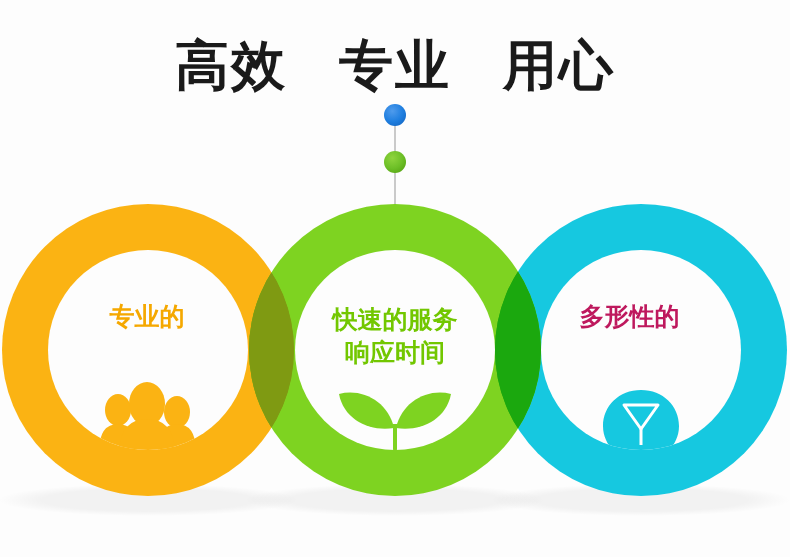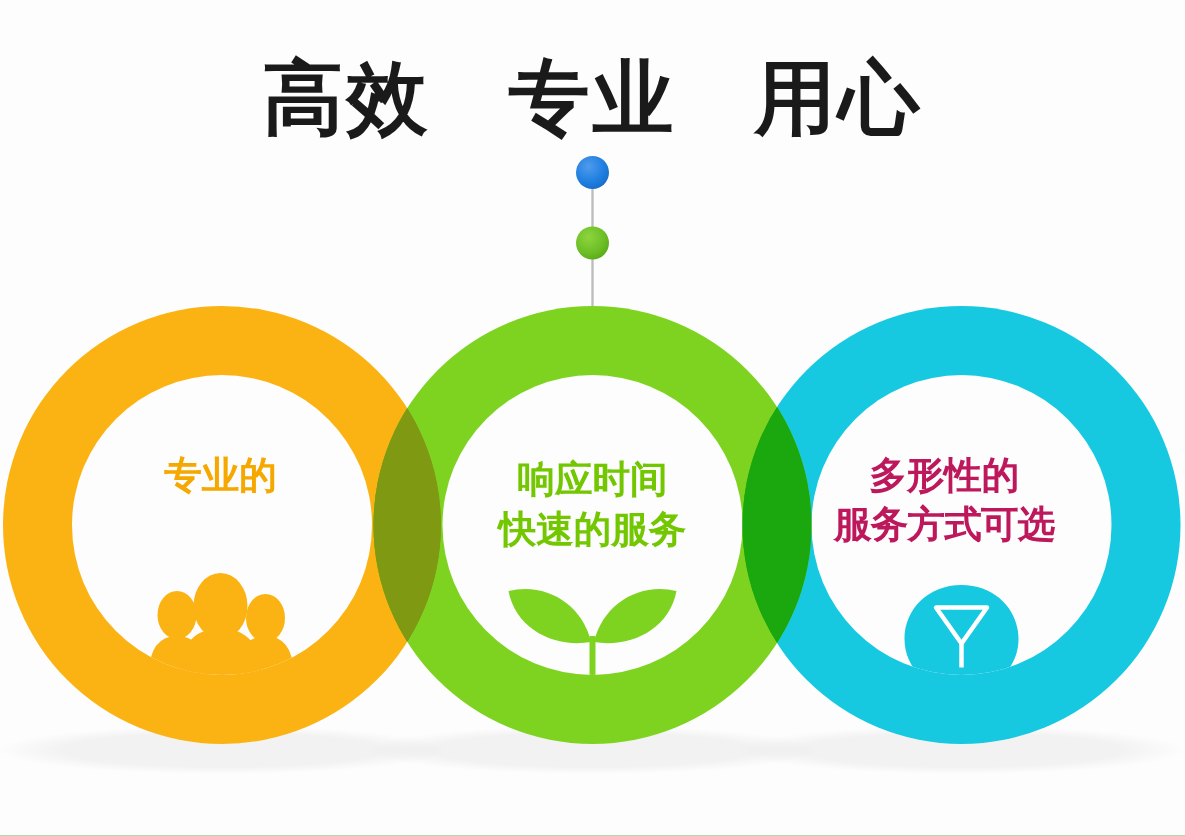--- a/index.html
+++ b/index.html
@@ -250,22 +250,21 @@
       <rect x="628" y="468" width="26" height="3" fill="#ffffff"></rect>
       <rect x="628" y="476" width="26" height="3" fill="#ffffff"></rect>
     </g>
   </svg>
 
   <div id="label-1" class="ring-label">
     <span class="line">专业的</span>
   </div>
 
   <div id="label-2" class="ring-label">
+    <span class="line">快速的服务</span>
     <span class="line">响应时间</span>
-    <span class="line">快速的服务</span>
   </div>
 
   <div id="label-3" class="ring-label">
     <span class="line">多形性的</span>
-    <span class="line wide">服务方式可选</span>
   </div>
 
 </div>
 
 </body></html>

